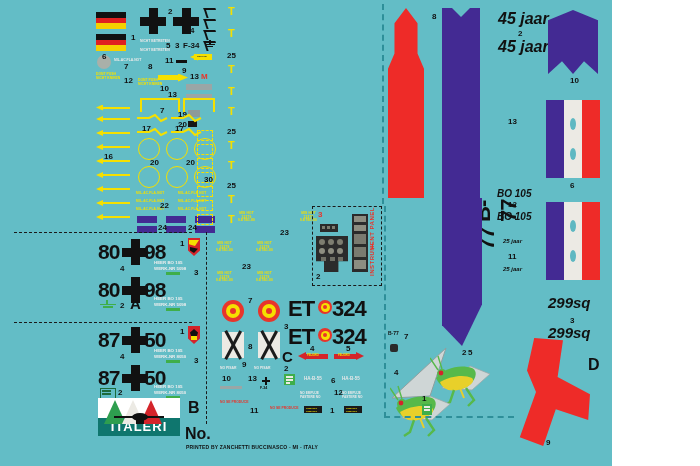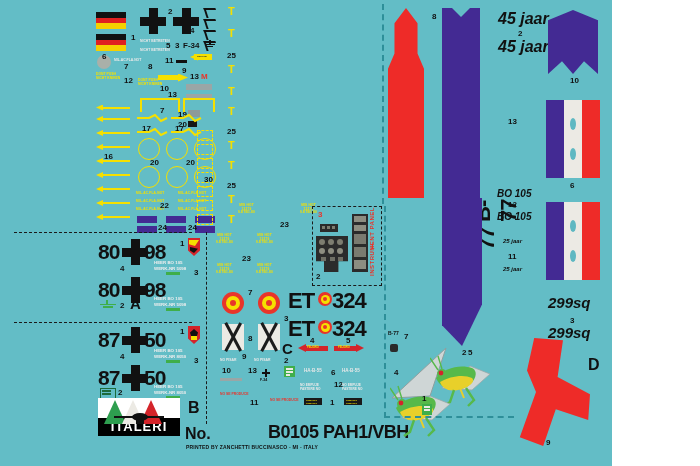--- a/index.html
+++ b/index.html
@@ -34,21 +34,21 @@
   .roundel{position:absolute;border-radius:50%;background:#e8352b;display:flex;align-items:center;justify-content:center;}
   .roundel .in{border-radius:50%;background:#f5e000;display:flex;align-items:center;justify-content:center;}
   .roundel .ctr{border-radius:50%;background:#e8352b;}
   .xmark{position:absolute;background:#eceae4;}
   .xmark:before,.xmark:after{content:"";position:absolute;left:50%;top:-3px;width:2.6px;height:calc(100% + 6px);background:#1b1b1b;}
   .xmark:before{transform:translateX(-50%) rotate(28deg);}
   .xmark:after{transform:translateX(-50%) rotate(-28deg);}
   .ipanel{position:absolute;background:#2b2b2b;}
   .italeri{position:absolute;background:#fff;display:flex;flex-direction:column;}
   .italeri .top{flex:1;display:flex;}
-  .italeri .bot{background:#000000;color:#fff;font-weight:bold;text-align:center;}
+  .italeri .bot{background:#0f766e;color:#fff;font-weight:bold;text-align:center;}
   .purplebadge{position:absolute;background:#432a93;}
 </style>
 </head>
 <body>
 
 <div id="sheet">
 
   <div class="abs" style="left:0;top:0;width:215px;height:230px;">
     <div class="gflag" style="left:96px;top:12px;"></div>
     <div class="num" style="left:131px;top:33px;">1</div>
@@ -299,24 +299,23 @@
         <div class="abs" style="left:18px;top:1px;width:16px;height:8px;background:#111;border-radius:50%;"></div>
         <div class="abs" style="left:22px;top:8px;width:8px;height:4px;background:#111;"></div>
       </div>
     </div>
     <div class="bot" style="font-size:13px;letter-spacing:1px;padding:1px 0 2px;">ITALERI</div>
   </div>
 
   <div class="bigltr" style="left:188px;top:399px;font-size:16px;">B</div>
 
   <div class="abs" style="left:185px;top:425px;font-weight:bold;font-size:16px;color:#111;">No.</div>
-  <div class="abs" style="left:268px;top:422px;font-weight:bold;font-size:18px;color:#111;letter-spacing:-0.5px;white-space:nowrap;">B0105 PAH1/VBH</div>
   <div class="abs" style="left:186px;top:444px;font-size:5px;font-weight:bold;color:#111;letter-spacing:.2px;">PRINTED BY ZANCHETTI BUCCINASCO - MI - ITALY</div>
 
-  <div class="abs" style="left:212px;top:196px;width:170px;height:215px;">
+  <div class="abs" style="left:212px;top:204px;width:170px;height:215px;">
 
     <div class="ylwtxt" style="left:26px;top:8px;">MIS HOT<br>13279<br>9.ETB1.80</div>
     <div class="ylwtxt" style="left:88px;top:8px;">MIS HOT<br>13279<br>9.ETB1.80</div>
     <div class="num" style="left:68px;top:24px;">23</div>
     <div class="ylwtxt" style="left:4px;top:38px;">MIS HOT<br>13279<br>9.ETB1.80</div>
     <div class="ylwtxt" style="left:44px;top:38px;">MIS HOT<br>13279<br>9.ETB1.80</div>
     <div class="num" style="left:30px;top:58px;">23</div>
     <div class="ylwtxt" style="left:4px;top:68px;">MIS HOT<br>13279<br>9.ETB1.80</div>
     <div class="ylwtxt" style="left:44px;top:68px;">MIS HOT<br>13279<br>9.ETB1.80</div>
 

